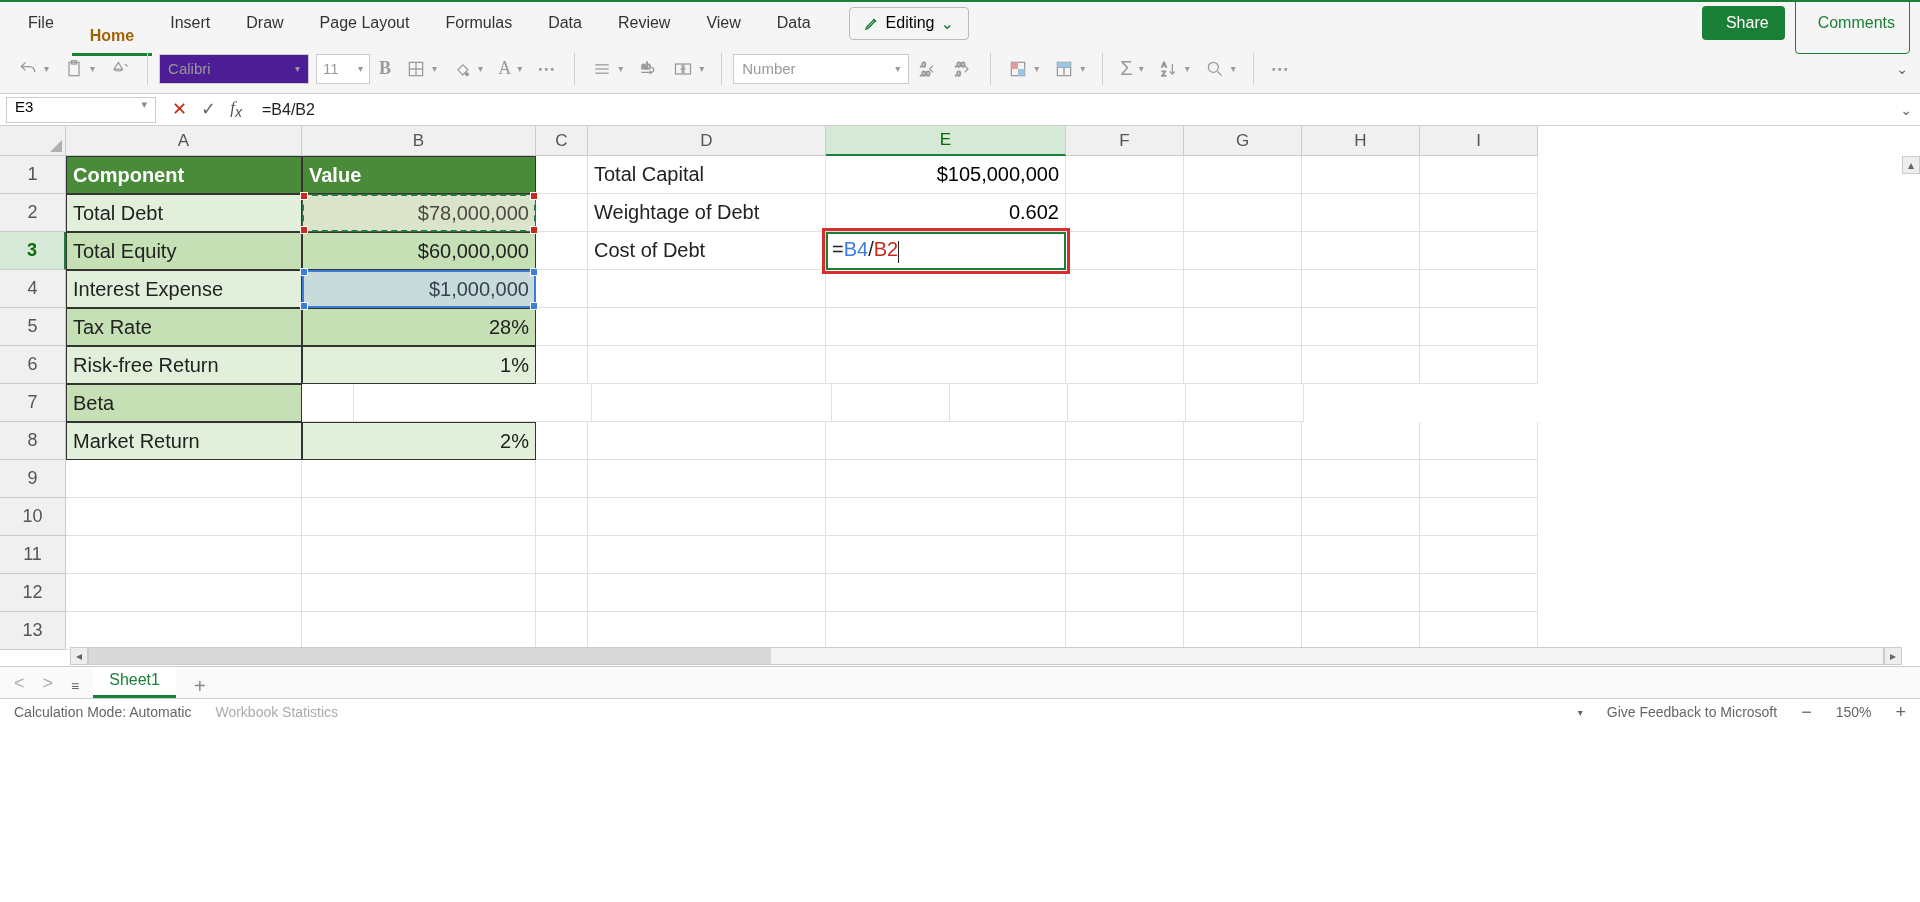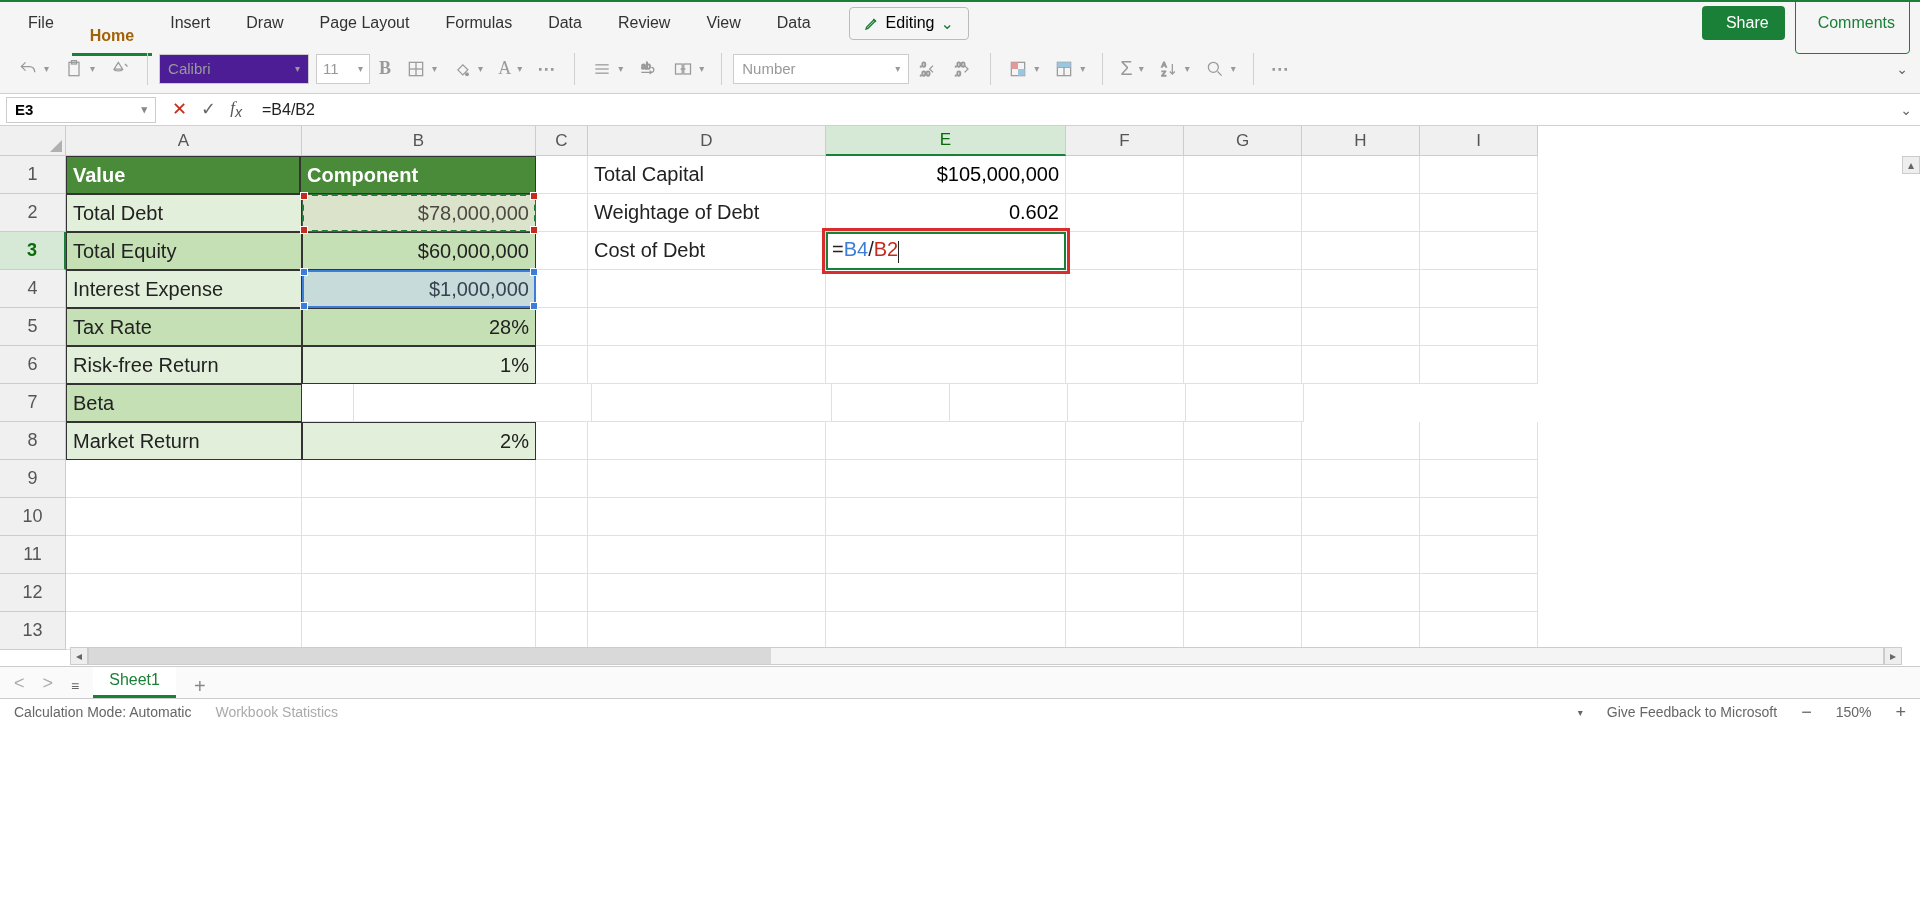--- a/index.html
+++ b/index.html
@@ -23,21 +23,21 @@
 .ribbon .drop { font-size:10px; margin-left:2px;}
 .ribbon .font-name { width:150px; height:30px; border:1px solid #ccc; background:#4c1d95; display:flex; align-items:center; padding:0 8px; font-size:15px; color:#999; justify-content:space-between;}
 .ribbon .font-size { width:54px; height:30px; border:1px solid #ccc; background:#fff; display:flex; align-items:center; padding:0 6px; font-size:15px; color:#999; justify-content:space-between; margin-left:4px;}
 .ribbon .numfmt { width:176px; height:30px; border:1px solid #ccc; background:#fff; display:flex; align-items:center; padding:0 8px; font-size:15px; color:#999; justify-content:space-between;}
 .ribbon .bold { font-weight:bold; font-size:18px; font-family:'Times New Roman',serif; padding:0 6px;}
 .ribbon .ellipsis { letter-spacing:2px; font-weight:bold; font-size:18px;}
 .ribbon-chevron-wrap { margin-left:auto; }
 
 
 .formula-bar { height:32px; border-bottom:1px solid #d0d0d0; display:flex; align-items:center; padding:0 6px; position:relative;}
-.name-box { width:150px; height:26px; border:1px solid #ccc; display:flex; align-items:center; padding:0 8px; font-size:15px; justify-content:space-between;font-weight:bold;}
+.name-box { width:150px; height:26px; border:1px solid #ccc; display:flex; padding:0 8px; font-size:15px; justify-content:space-between;}
 .fbtns { display:flex; align-items:center; gap:14px; margin:0 16px;}
 .fbtns .fx-x { color:#c42b1c; font-size:18px;}
 .fbtns .fx-chk { color:#666; font-size:18px;}
 .fbtns .fx { font-style:italic; font-family:'Times New Roman',serif; font-size:17px; color:#555;}
 .formula-bar .formula-input { flex:1; font-size:16px; padding:0 4px; color:#222;}
 .formula-bar .expand { position:absolute; right:8px; color:#666;}
 
 
 .grid-wrap { position:relative; height: 541px; overflow:hidden; border-bottom:1px solid #ccc;}
 .corner { position:absolute; left:0; top:0; width:66px; height:30px; background:#f0f0f0; border-right:1px solid #ccc; border-bottom:1px solid #ccc;}
@@ -318,22 +318,22 @@
       <div class="row-h h-row">9</div>
       <div class="row-h h-row">10</div>
       <div class="row-h h-row">11</div>
       <div class="row-h h-row">12</div>
       <div class="row-h h-row">13</div>
     </div>
 
   <div class="cells">
 
     <div class="row h-row">
+      <div class="cell wA hdr-cell">Component</div>
       <div class="cell wB hdr-cell">Value</div>
-      <div class="cell wA hdr-cell">Component</div>
       <div class="cell wC"></div>
       <div class="cell wD d-col">Total Capital</div>
       <div class="cell wE right">$105,000,000</div>
       <div class="cell wF"></div>
         <div class="cell wG"></div>
         <div class="cell wH"></div>
         <div class="cell wI"></div>
     </div>
 
     <div class="row h-row">

